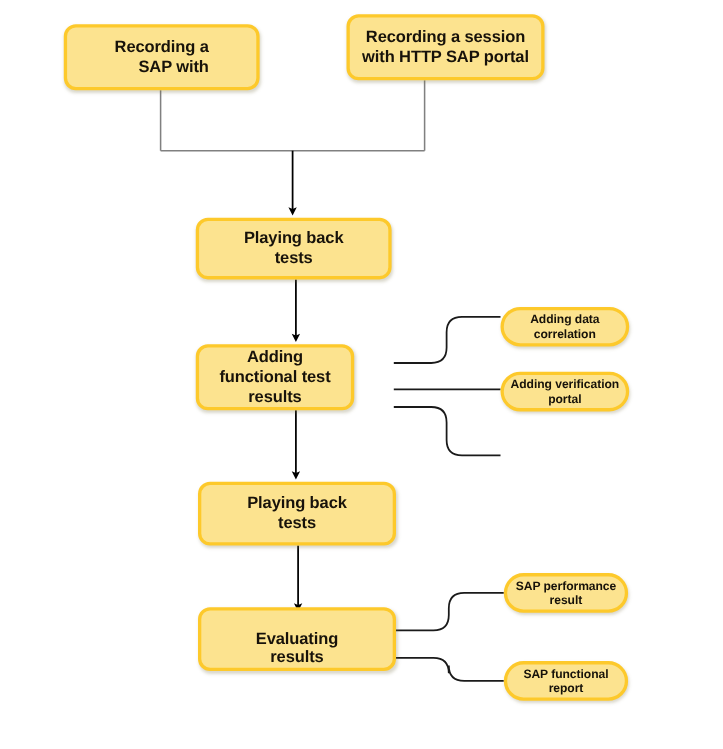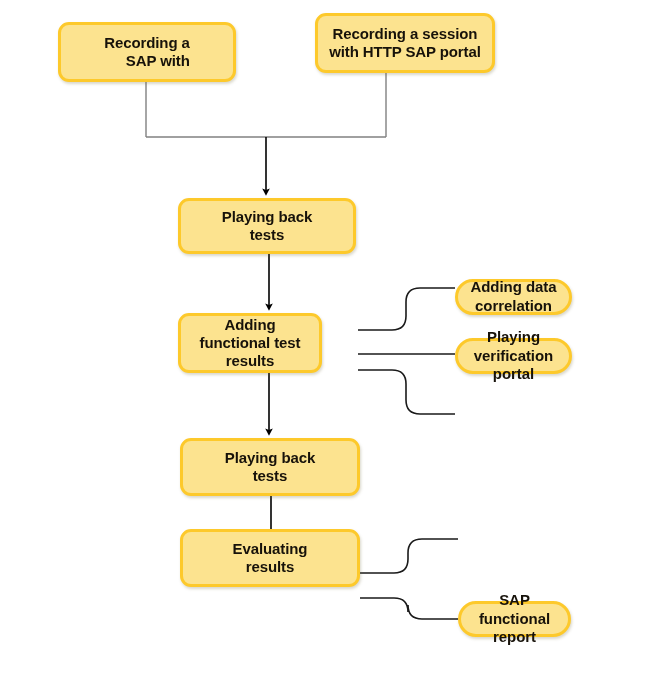--- a/index.html
+++ b/index.html
@@ -52,32 +52,33 @@
   
   .process {
     border-radius: 11px;
     font-size: 15px;
     letter-spacing: -0.1px;
   }
 
   
   .pill {
     border-radius: 999px;
-    font-size: 15px;
+    font-size: 11px;
     letter-spacing: -0.05px;
     line-height: 1.25;
+    align-items: flex-end;
   }
 
   
   #n-record-sap      { left: 58px;  top: 22px;  width: 178px; height: 60px; text-align: right; }
   #n-record-http     { left: 296px; top: 13px;  width: 180px; height: 60px; margin-left: 19px; }
   #n-playback-1      { left: 178px; top: 198px; width: 178px; height: 56px; }
   #n-add-elements    { left: 178px; top: 313px; width: 144px; height: 60px; }
   #n-playback-2      { left: 180px; top: 438px; width: 180px; height: 58px; }
-  #n-evaluating      { left: 180px; top: 529px; width: 180px; height: 58px; }
+  #n-evaluating      { left: 180px; top: 552px; width: 180px; height: 58px; align-items: flex-end; }
 
   #p-data-correlation { left: 455px; top: 279px; width: 117px; height: 36px; }
   #p-verification     { left: 455px; top: 338px; width: 117px; height: 36px; }
   #p-loop             { left: 455px; top: 398px; width: 117px; height: 32px; }
   #p-sap-perf         { left: 458px; top: 521px; width: 113px; height: 36px; }
   #p-sap-func         { left: 458px; top: 601px; width: 113px; height: 36px; }
 
   .node span { display: block; padding: 0 4px; }
 </style>
 </head>
@@ -180,26 +181,32 @@
 
   <div class="node pill" id="p-data-correlation">
     <div>
       <span>Adding data</span>
       <span>correlation</span>
     </div>
   </div>
 
   <div class="node pill" id="p-verification">
     <div>
-      <span>Playing verification</span>
+      <span>Adding verification</span>
       <span>portal</span>
     </div>
   </div>
 
 
+  <div class="node pill" id="p-sap-perf">
+    <div>
+      <span>SAP performance</span>
+      <span>result</span>
+    </div>
+  </div>
 
   <div class="node pill" id="p-sap-func">
     <div>
       <span>SAP functional</span>
       <span>report</span>
     </div>
   </div>
 
 </div>
 

